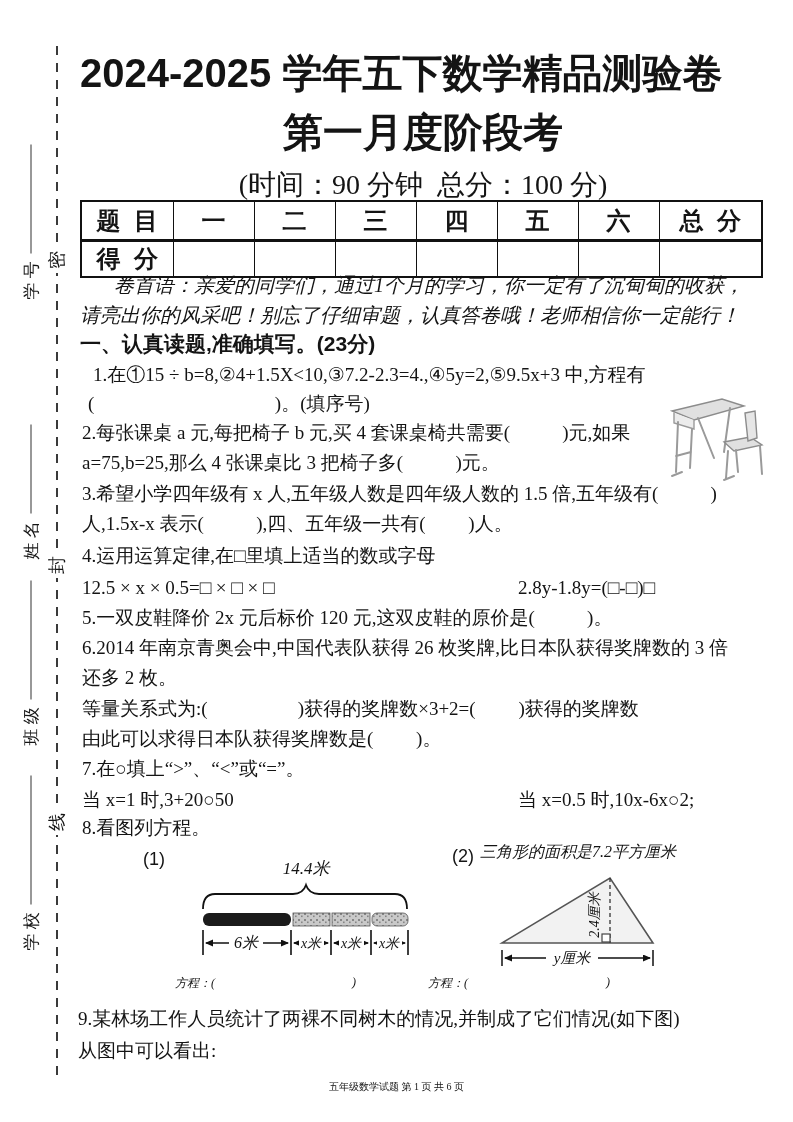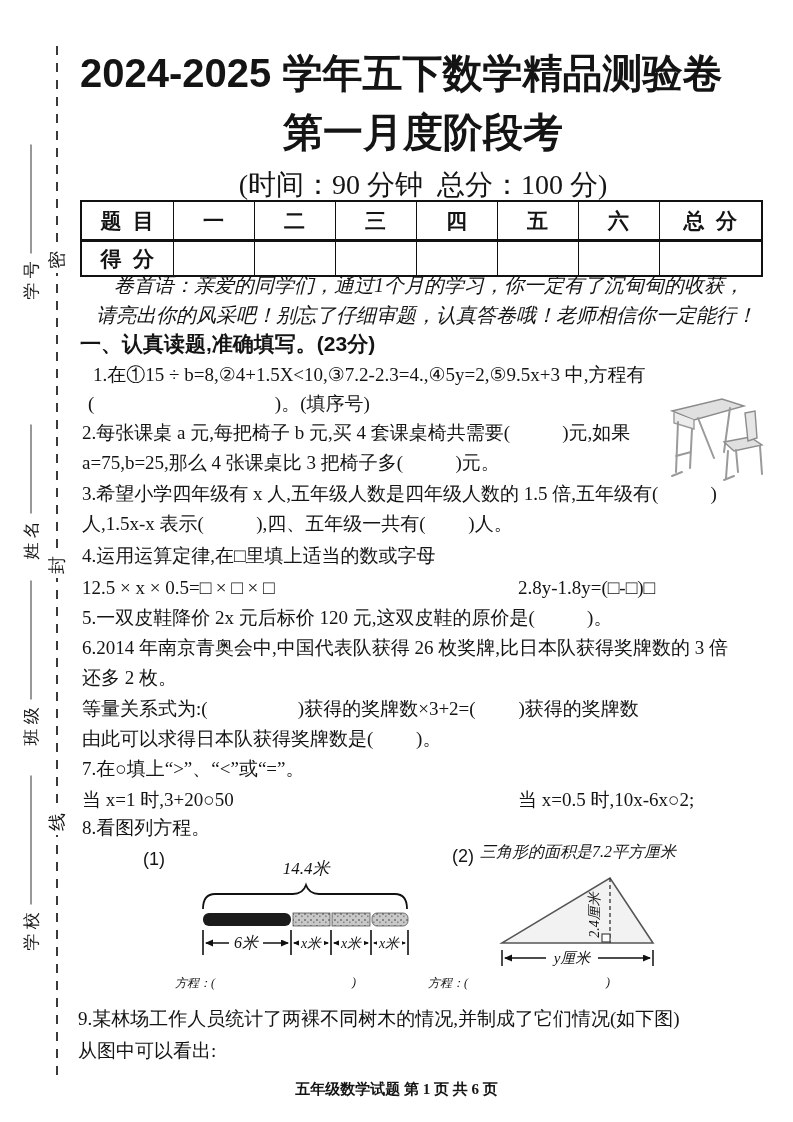--- a/index.html
+++ b/index.html
@@ -17,32 +17,32 @@
   
   .title{position:absolute;left:80px;top:46px;width:686px;text-align:left;
          font-family:"Liberation Sans",sans-serif;font-weight:700;font-size:40px;white-space:pre;}
   .subtitle{position:absolute;left:80px;top:105px;width:686px;text-align:center;
          font-family:Liberation Serif, serif;font-weight:700;font-size:40px;}
   .info{position:absolute;left:80px;top:166px;width:686px;text-align:center;
         font-size:28px;white-space:pre;}
   
   table.score{position:absolute;left:80px;top:200px;border-collapse:collapse;table-layout:fixed;}
   table.score td{border:1.5px solid #111;text-align:center;
-        font-family:"Liberation Sans",sans-serif;font-weight:700;font-size:21px;white-space:pre;}
+        font-family:"Liberation Sans",sans-serif;font-weight:700;font-size:24px;white-space:pre;}
   table.score tr.hdr td{height:35px;border-bottom:3px solid #111;}
   table.score tr.scr td{height:31px;}
   table.score{border:2.5px solid #111;}
   
   .line{position:absolute;left:82px;white-space:pre;font-size:19px;line-height:26px;}
   .intro{font-style:italic;font-size:20px;}
   .sect{font-family:"Liberation Sans",sans-serif;font-weight:700;font-size:21px;}
   .tag{position:absolute;font-family:"Liberation Sans",sans-serif;font-size:18px;white-space:pre;}
   .eq{position:absolute;font-size:12px;font-style:italic;white-space:pre;}
   .footer{position:absolute;left:0;top:1080px;width:793px;text-align:center;
-          font-size:15px;white-space:pre;font-weight:bold;}
+          font-size:10px;white-space:pre;}
   svg text{font-family:"Liberation Serif",serif;font-style:italic;fill:#141414;}
 </style>
 </head>
 <body>
 
 <div class="page">
 
   <div class="cutline"></div>
   <div class="seal" style="top:247px">密</div>
   <div class="seal" style="top:552px">封</div>
@@ -98,21 +98,21 @@
       <td></td>
       <td></td>
       <td></td>
       <td></td>
       <td></td>
     </tr>
   </tbody>
     </table>
 
   <div class="line intro" style="left:114px;top:272px">卷首语：亲爱的同学们，通过1个月的学习，你一定有了沉甸甸的收获，</div>
-  <div class="line intro" style="left:96px;top:302px">请亮出你的风采吧！别忘了仔细审题，认真答卷哦！老师相信你一定能行！</div>
+  <div class="line intro" style="left:80px;top:302px">请亮出你的风采吧！别忘了仔细审题，认真答卷哦！老师相信你一定能行！</div>
 
   <div class="line sect" style="left:80px;top:331px">一、认真读题,准确填写。(23分)</div>
 
   <div class="line" style="left:93px;top:362px">1.在①15 ÷ b=8,②4+1.5X&lt;10,③7.2-2.3=4.,④5y=2,⑤9.5x+3 中,方程有</div>
   <div class="line" style="left:88px;top:391px">(                                      )。(填序号)</div>
   <div class="line" style="left:82px;top:420px">2.每张课桌 a 元,每把椅子 b 元,买 4 套课桌椅共需要(           )元,如果</div>
   <div class="line" style="left:82px;top:450px">a=75,b=25,那么 4 张课桌比 3 把椅子多(           )元。</div>
   <div class="line" style="left:82px;top:481px">3.希望小学四年级有 x 人,五年级人数是四年级人数的 1.5 倍,五年级有(           )</div>
   <div class="line" style="left:82px;top:511px">人,1.5x-x 表示(           ),四、五年级一共有(         )人。</div>
   <div class="line" style="left:82px;top:543px">4.运用运算定律,在□里填上适当的数或字母</div>

